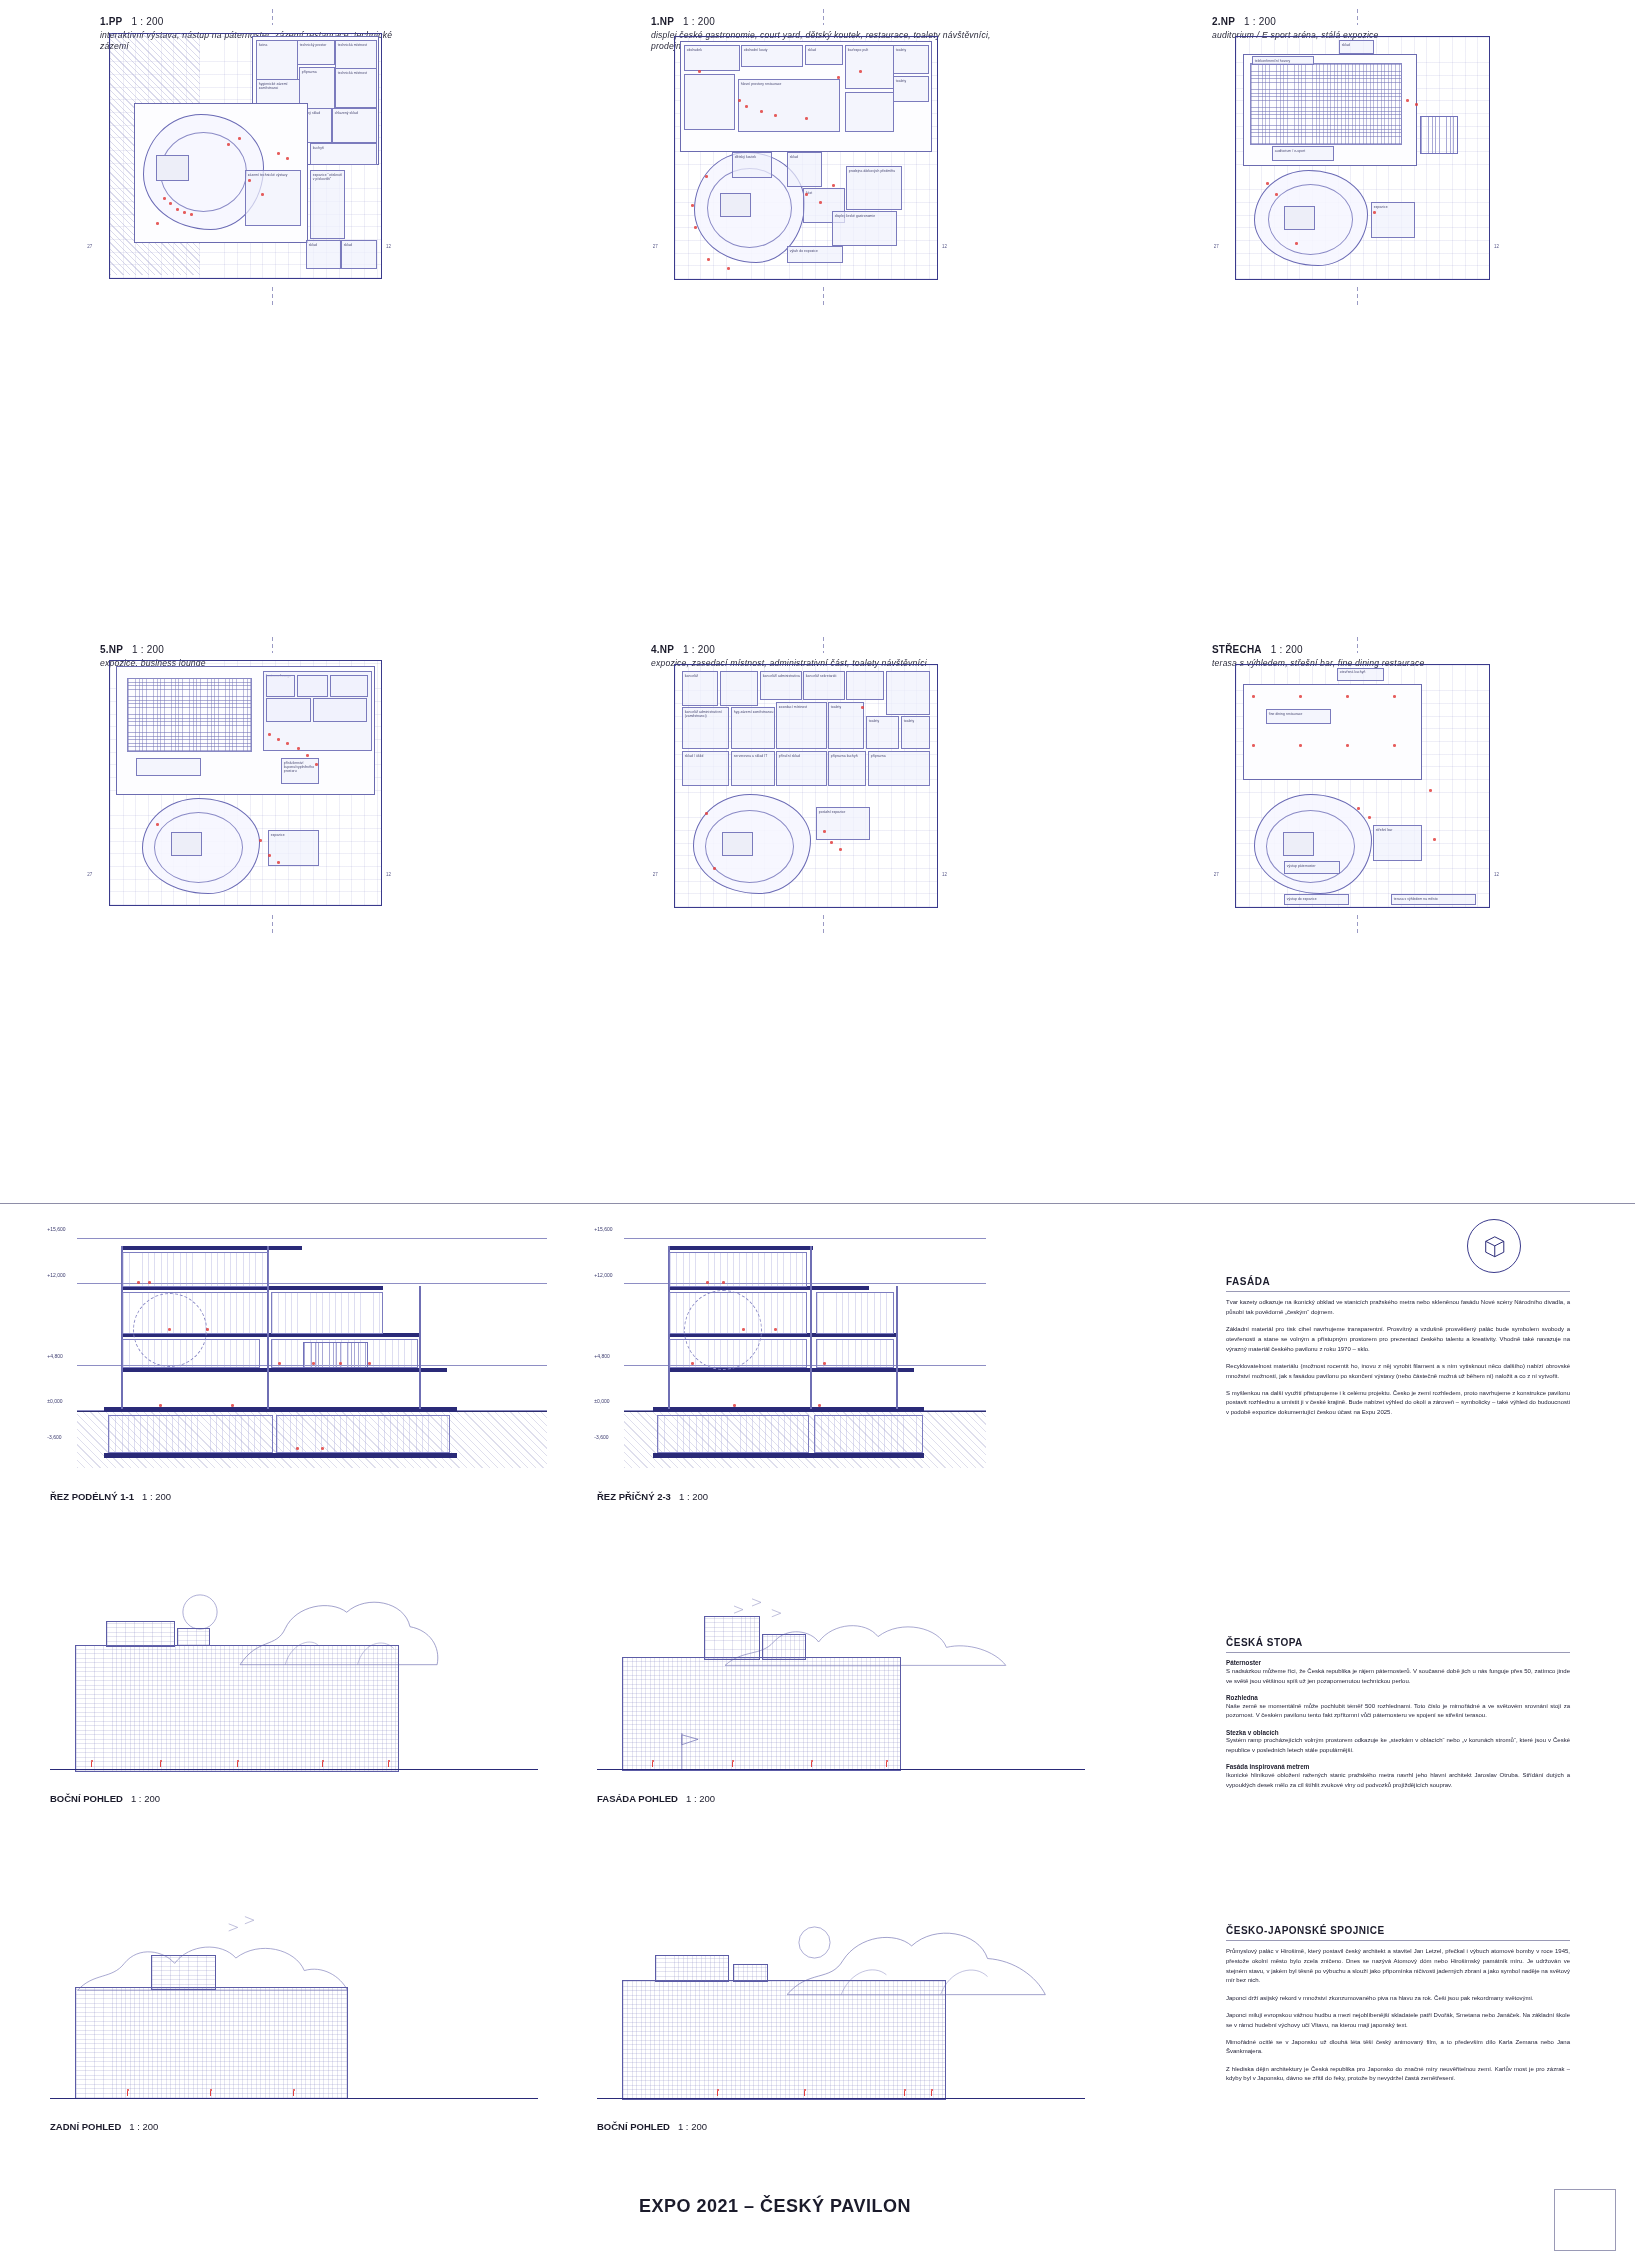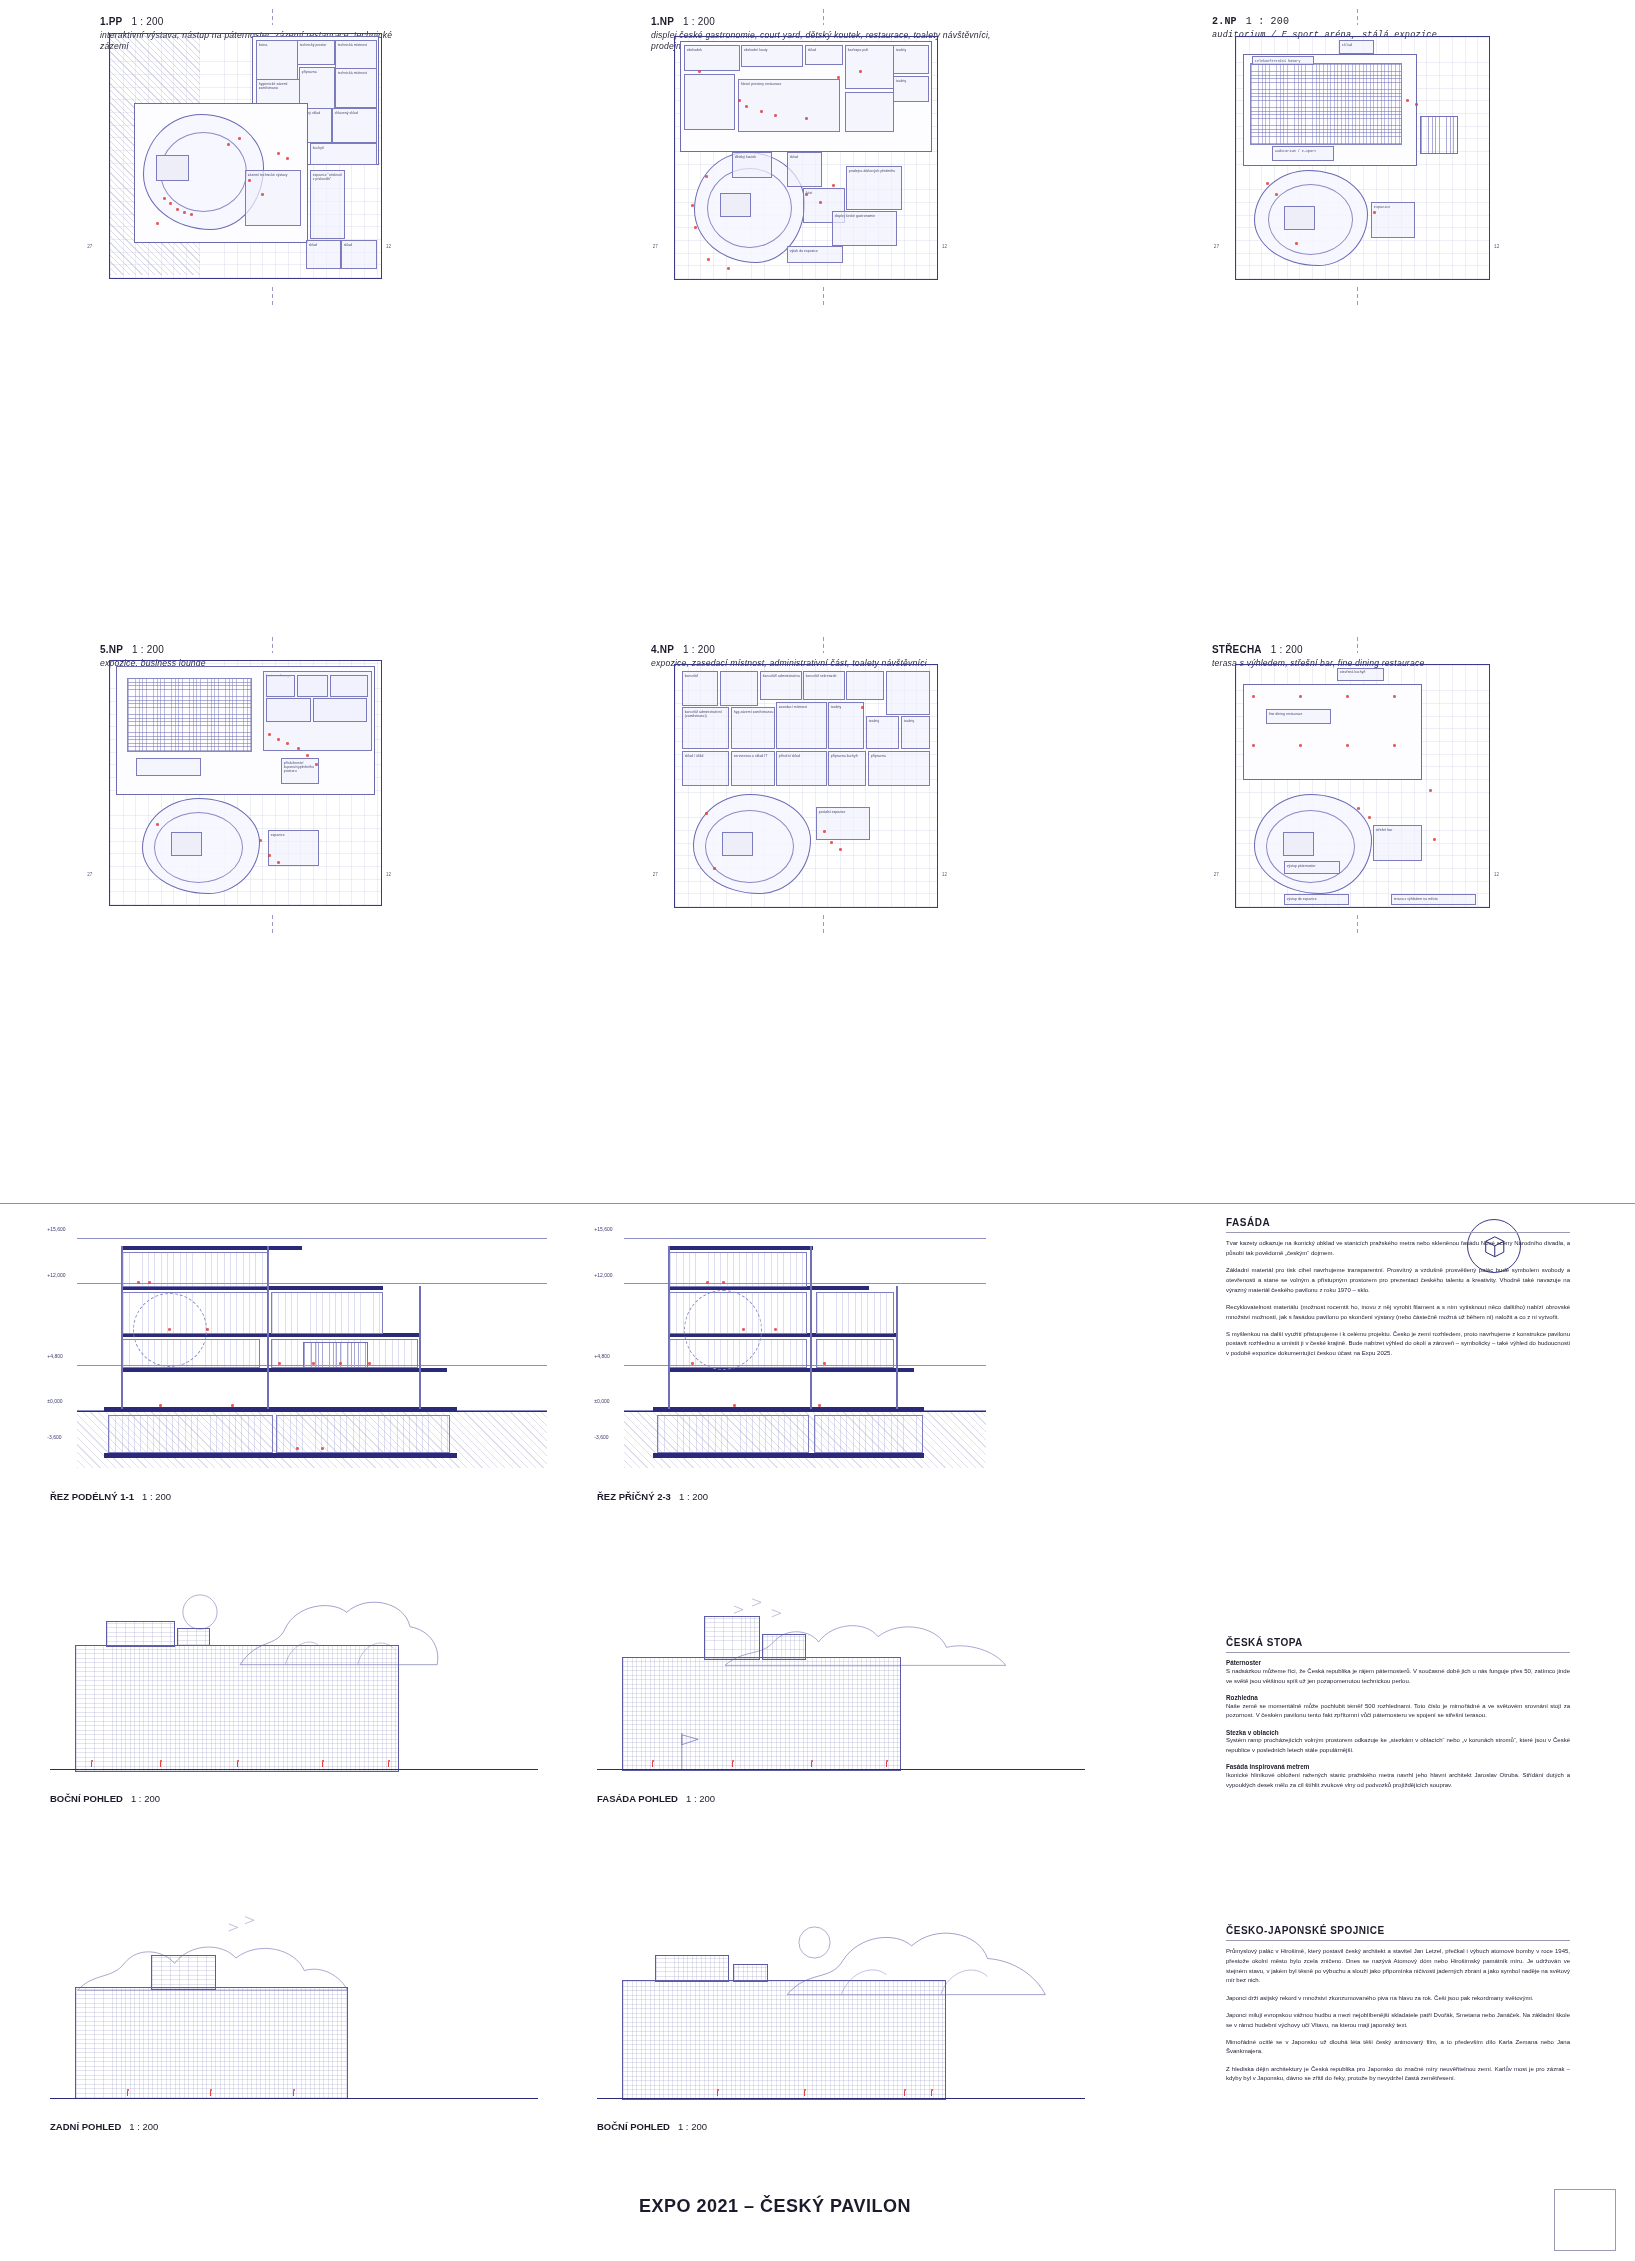--- a/index.html
+++ b/index.html
@@ -199,21 +199,21 @@
   <div class="dot-red" style="left:168px;top:185px;"></div>
     <div class="dot-red" style="left:181px;top:168px;"></div>
   <div class="axlabel" style="left:1.8px;top:228px;">27</div>
   <div class="axlabel" style="left:291px;top:228px;">12</div>
   <div class="plan-caption" style="left:7.2px;top:299px;width:344px;">
     <span class="ttl">1.NP</span><span class="scale">1 : 200</span>
     <div class="sub">displej české gastronomie, court yard, dětský koutek, restaurace, toalety návštěvníci, prodejna dárkových předmětů</div>
   </div>
 </div>
 
-<div class="panel" style="left:1212px;top:16.3px;width:362px;height:289px;font-family:Liberation Mono, monospace;">
+<div class="panel" style="left:1212px;top:16.3px;width:362px;height:289px;">
   <div class="axis-v" style="left:145px;top:-7.2px;height:16.3px;"></div>
   <div class="axis-v" style="left:145px;top:271px;height:20px;"></div>
   <div class="plan-frame" style="left:22.6px;top:20px;width:253px;height:242px;"></div>
   <div class="room" style="left:127px;top:23.5px;width:33px;height:12.7px;">
       <span>sklad</span>
     </div>
   <div class="plan-inner" style="left:31px;top:38px;width:172px;height:110px;"></div>
   <div class="seat-grid" style="left:38px;top:47px;width:150px;height:80px;"></div>
   <div class="room" style="left:40px;top:40px;width:60px;height:7.2px;">
       <span>telekonferenční hovory</span>
@@ -625,21 +625,21 @@
 </div>
 
 <div class="logo-badge" style="left:1467px;top:1219px;">
   <svg class="cube" viewBox="0 0 26 26">
     <path d="M3 7 L13 2 L23 7 L23 19 L13 24 L3 19 Z" fill="none" stroke="#2a2a78" stroke-width="1.1"></path>
     <path d="M3 7 L13 12 L23 7" fill="none" stroke="#2a2a78" stroke-width="1.1"></path>
     <path d="M13 12 L13 24" fill="none" stroke="#2a2a78" stroke-width="1.1"></path>
   </svg>
 </div>
 
-<div class="txt-col" style="left:1226px;top:1217px;">
+<div class="txt-col" style="left:1226px;top:1276px;">
   <div class="txt-h">FASÁDA</div>
   <div class="txt-rule"></div>
   <p class="txt-p">Tvar kazety odkazuje na ikonický obklad ve stanicích pražského metra nebo skleněnou fasádu Nové scény Národního divadla, a působí tak povědomě „českým“ dojmem.</p>
   <p class="txt-p">Základní materiál pro tisk cihel navrhujeme transparentní. Prosvítný a vzdušně prosvětlený palác bude symbolem svobody a otevřenosti a stane se volným a přístupným prostorem pro prezentaci českého talentu a kreativity. Vhodně také navazuje na výrazný materiál českého pavilonu z roku 1970 – sklo.</p>
   <p class="txt-p">Recyklovatelnost materiálu (možnost rocemtit ho, inovu z něj vyrobit filament a s ním vytisknout něco dalšího) nabízí obrovské množství možností, jak s fasádou pavilonu po skončení výstavy (nebo částečně možná už během ní) naložit a co z ní vytvořit.</p>
   <p class="txt-p">S myšlenkou na další využití přistupujeme i k celému projektu. Česko je zemí rozhledem, proto navrhujeme z konstrukce pavilonu postavit rozhlednu a umístit ji v české krajině. Bude nabízet výhled do okolí a zároveň – symbolicky – také výhled do budoucnosti v podobě expozice dokumentující českou účast na Expu 2025.</p>
 </div>
 
 <div class="txt-col" style="left:1226px;top:1637px;">
   <div class="txt-h">ČESKÁ STOPA</div>

